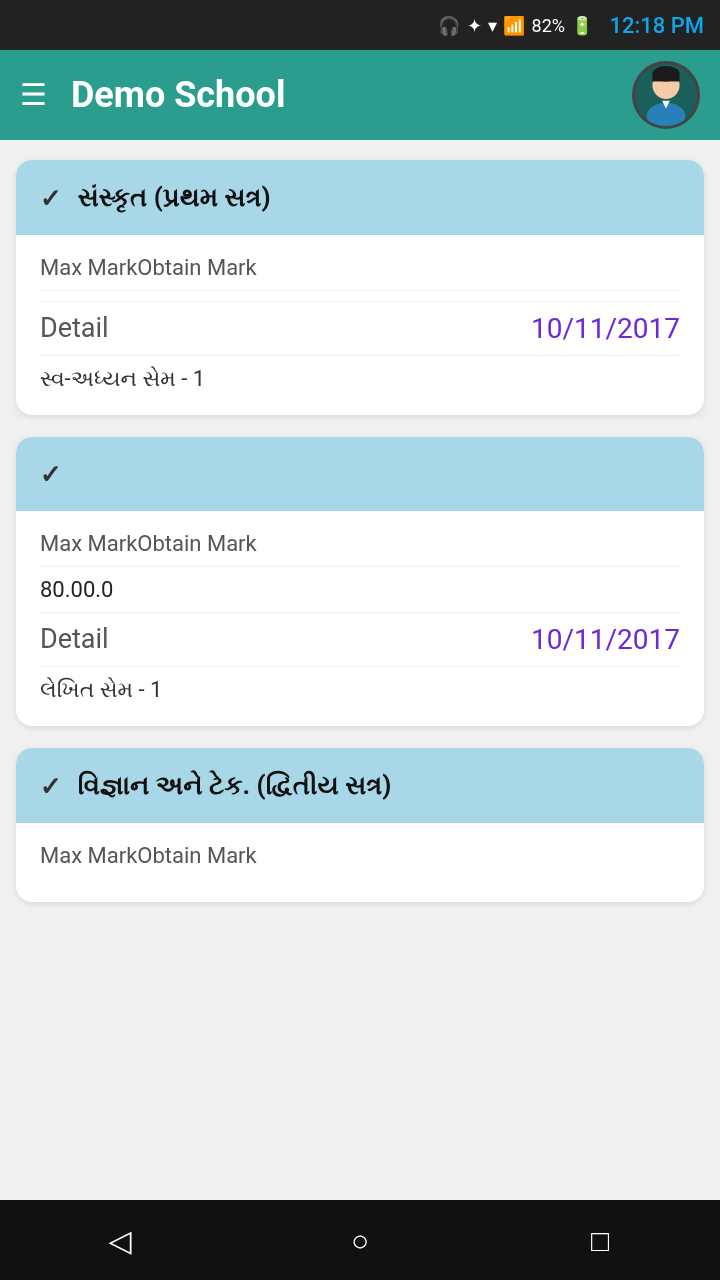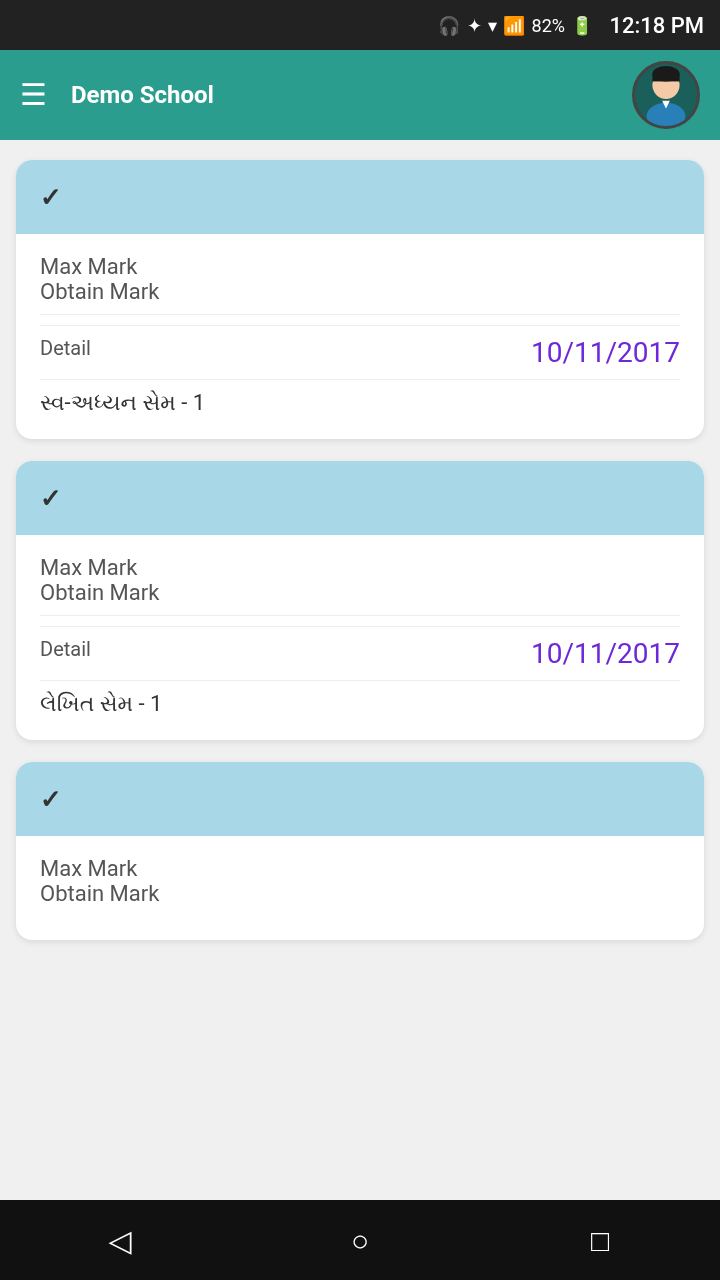--- a/index.html
+++ b/index.html
@@ -22,21 +22,21 @@
       justify-content: flex-end;
       padding: 0 16px;
       gap: 8px;
     }
     .status-bar .icons {
       display: flex;
       align-items: center;
       gap: 6px;
     }
     .status-bar .time {
-      color: #ffffff;
+      color: #0ea5e9;
       font-size: 22px;
       font-weight: 500;
       margin-left: 8px;
     }
     .status-icon {
       color: white;
       font-size: 18px;
     }
 
     
@@ -50,21 +50,21 @@
       gap: 24px;
     }
     .hamburger-icon {
       color: white;
       font-size: 30px;
       cursor: pointer;
       line-height: 1;
     }
     .app-title {
       color: white;
-      font-size: 24px;
+      font-size: 36px;
       font-weight: 700;
       flex: 1;
     }
     .avatar-container {
       width: 68px;
       height: 68px;
       border-radius: 50%;
       background: #1a5f5a;
       overflow: hidden;
       display: flex;
@@ -111,23 +111,22 @@
       font-weight: 700;
       color: #111;
     }
 
     .card-body {
       padding: 20px 24px 24px 24px;
     }
 
     .marks-row {
       display: flex;
-      justify-content: flex-end;
+      justify-content: flex-start;
       margin-bottom: 10px;
-      flex-direction: column;
     }
     .marks-label {
       font-size: 22px;
       color: #555;
     }
     .marks-value {
       font-size: 22px;
       color: #222;
     }
     .divider {
@@ -135,21 +134,21 @@
       border-top: 1px solid #eee;
       margin: 10px 0;
     }
     .detail-row {
       display: flex;
       justify-content: space-between;
       margin-top: 8px;
       margin-bottom: 8px;
     }
     .detail-label {
-      font-size: 20px;
+      font-size: 27px;
       color: #555;
     }
     .detail-value {
       font-size: 28px;
       color: #6d28d9;
     }
     .extra-label {
       font-size: 22px;
       color: #333;
       margin-top: 18px;
@@ -209,20 +208,21 @@
       <rect x="18" y="10" width="28" height="8" fill="#1a1a1a"></rect>
     </svg>
   </div>
 </div>
 
 <div class="content">
 
   <div class="card">
     <div class="card-header">
       <span class="check-icon">✓</span>
+      <span class="card-header-title">સંસ્કૃત (પ્રથમ સત્ર)</span>
     </div>
     <div class="card-body">
       <div class="marks-row">
         <span class="marks-label">Max Mark</span>
         <span class="marks-label">Obtain Mark</span>
       </div>
       <hr class="divider">
       <hr class="divider">
       <div class="detail-row">
         <span class="detail-label">Detail</span>
@@ -236,33 +236,38 @@
   <div class="card">
     <div class="card-header">
       <span class="check-icon">✓</span>
     </div>
     <div class="card-body">
       <div class="marks-row">
         <span class="marks-label">Max Mark</span>
         <span class="marks-label">Obtain Mark</span>
       </div>
       <hr class="divider">
+      <div class="marks-row">
+        <span class="marks-value">80.0</span>
+        <span class="marks-value">0.0</span>
+      </div>
       <hr class="divider">
       <div class="detail-row">
         <span class="detail-label">Detail</span>
         <span class="detail-value">10/11/2017</span>
       </div>
       <hr class="divider">
       <span class="extra-label">લેખિત સેમ - 1</span>
     </div>
   </div>
 
   <div class="card" style="margin-bottom: 100px;">
     <div class="card-header">
       <span class="check-icon">✓</span>
+      <span class="card-header-title">વિજ્ઞાન અને ટેક. (દ્વિતીય સત્ર)</span>
     </div>
     <div class="card-body">
       <div class="marks-row">
         <span class="marks-label">Max Mark</span>
         <span class="marks-label">Obtain Mark</span>
       </div>
     </div>
   </div>
 
 </div>

